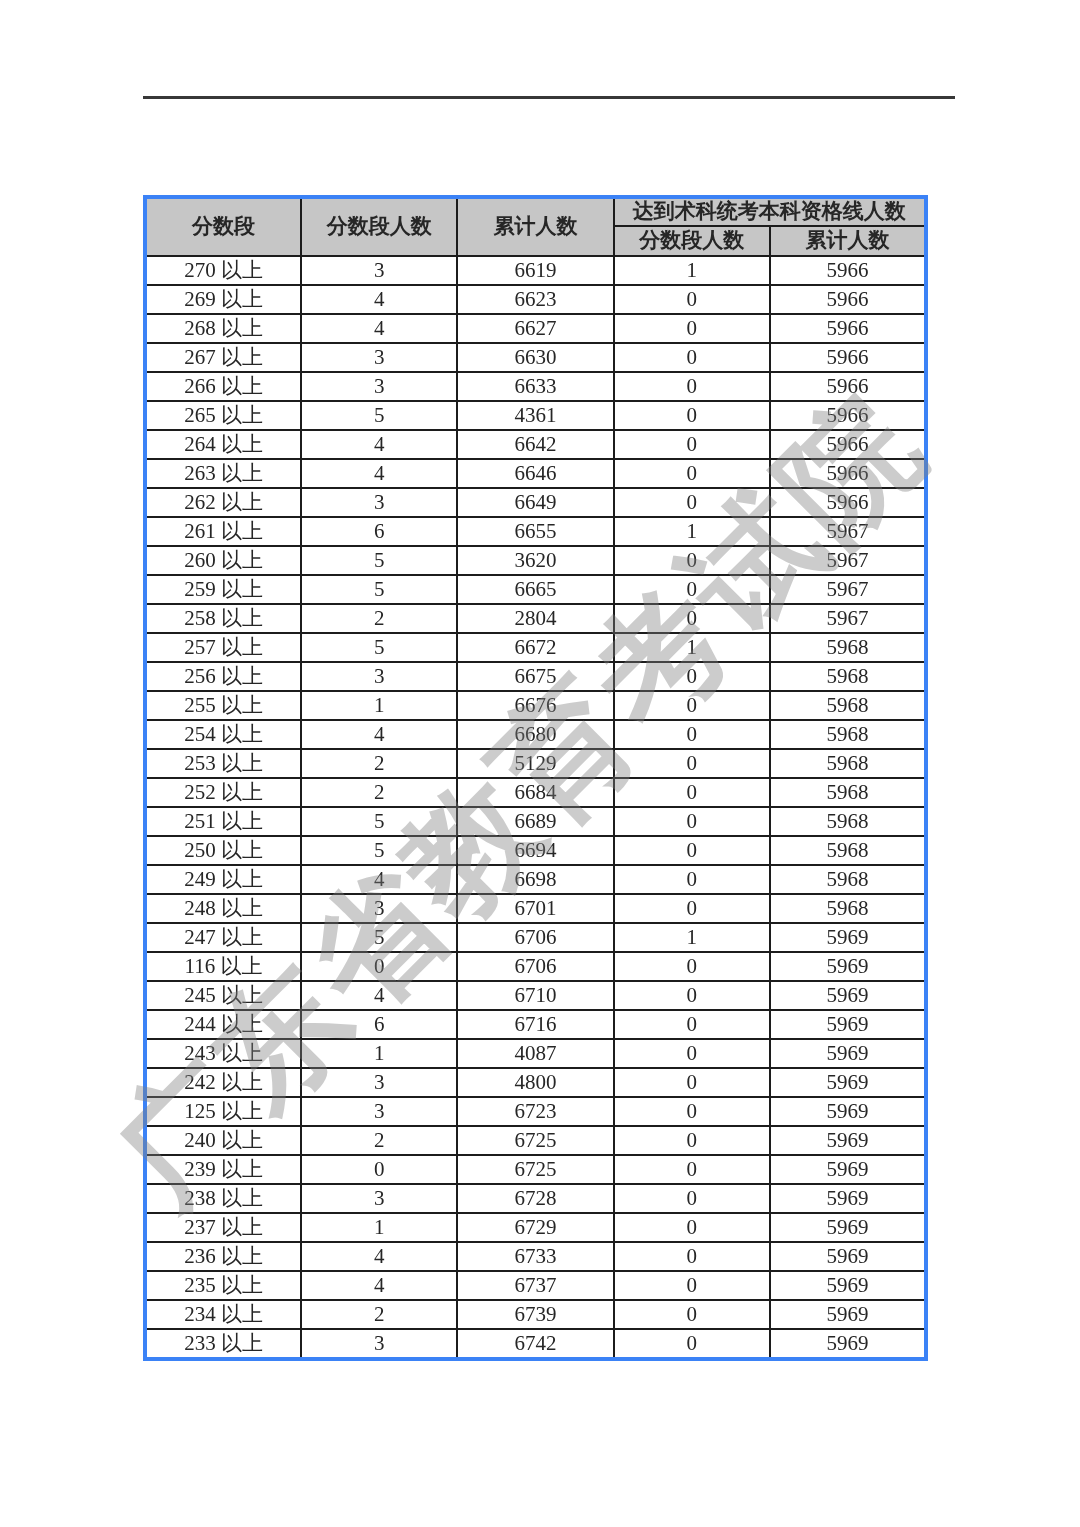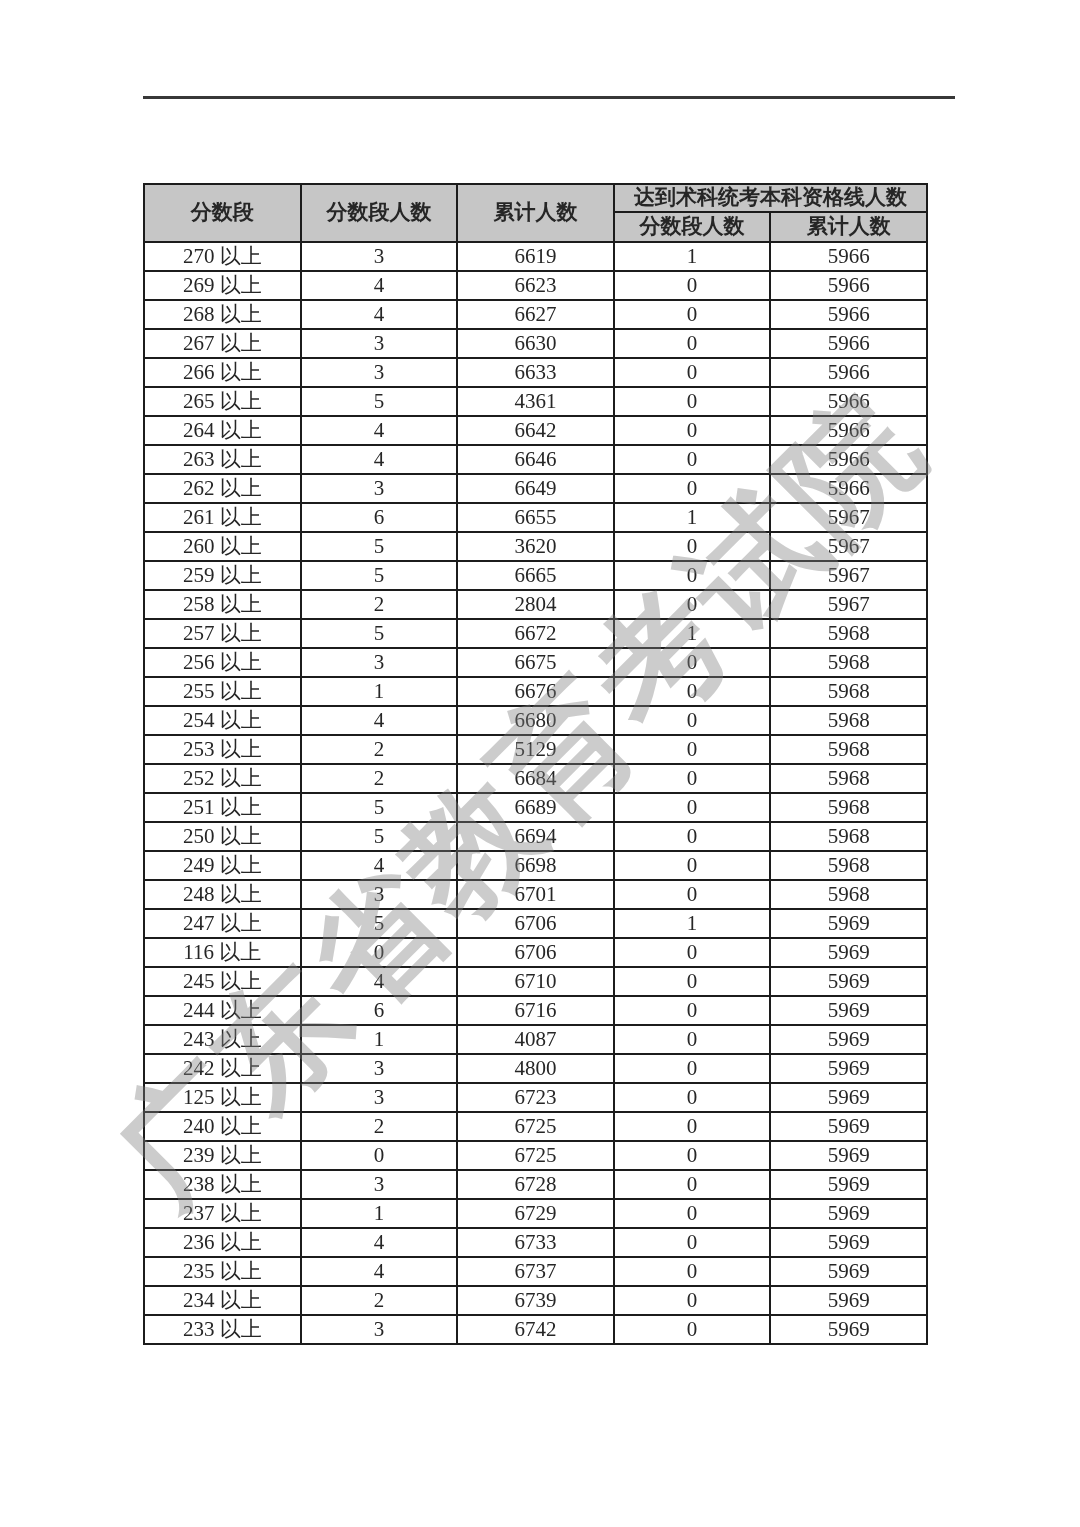--- a/index.html
+++ b/index.html
@@ -16,25 +16,25 @@
     position: absolute;
     left: 143px;
     top: 96px;
     width: 812px;
     height: 3px;
     background: #383838;
   }
   table.score-table {
     position: absolute;
     left: 143px;
-    top: 183px;
+    top: 195px;
     width: 785px;
     border-collapse: collapse;
     table-layout: fixed;
-    border: 1px solid #3b82f6;
+    border: 4px solid #3b82f6;
   }
   table.score-table th,
   table.score-table td {
     border: 2px solid #1c1c1c;
     text-align: center;
     vertical-align: middle;
     padding: 0;
     font-size: 21px;
     line-height: 1.1;
     overflow: hidden;

